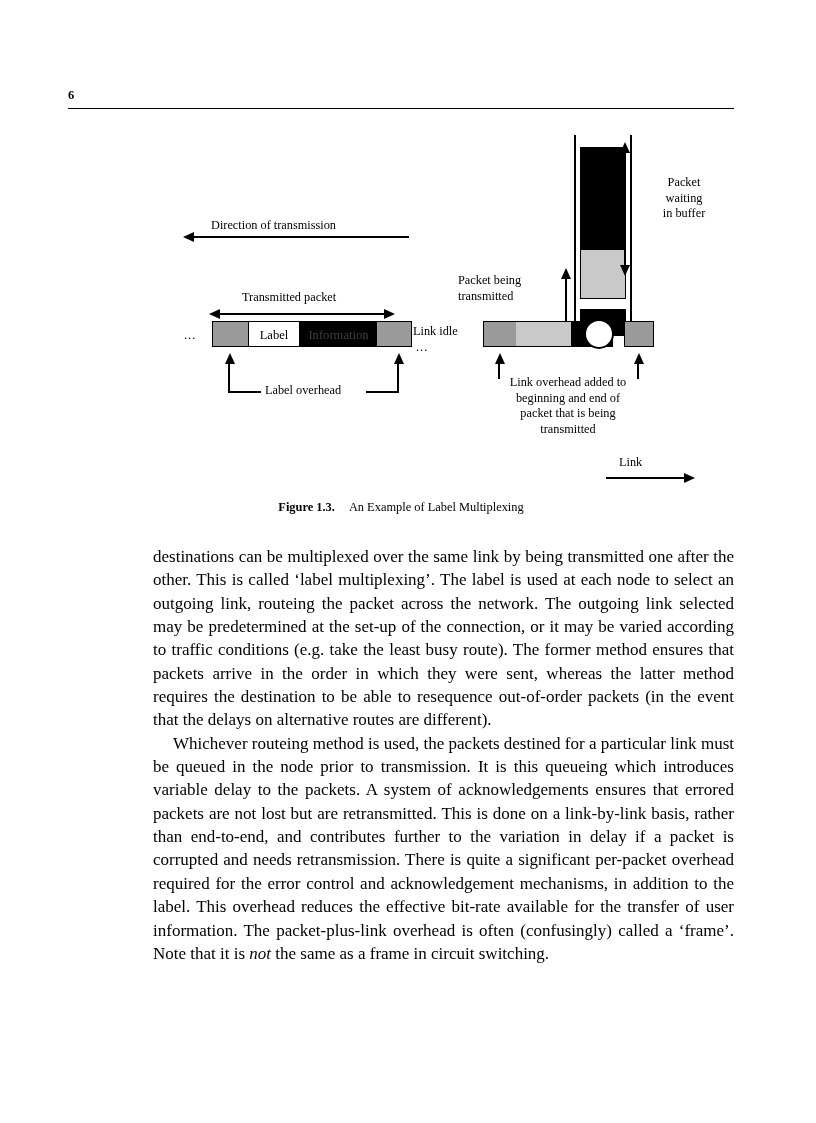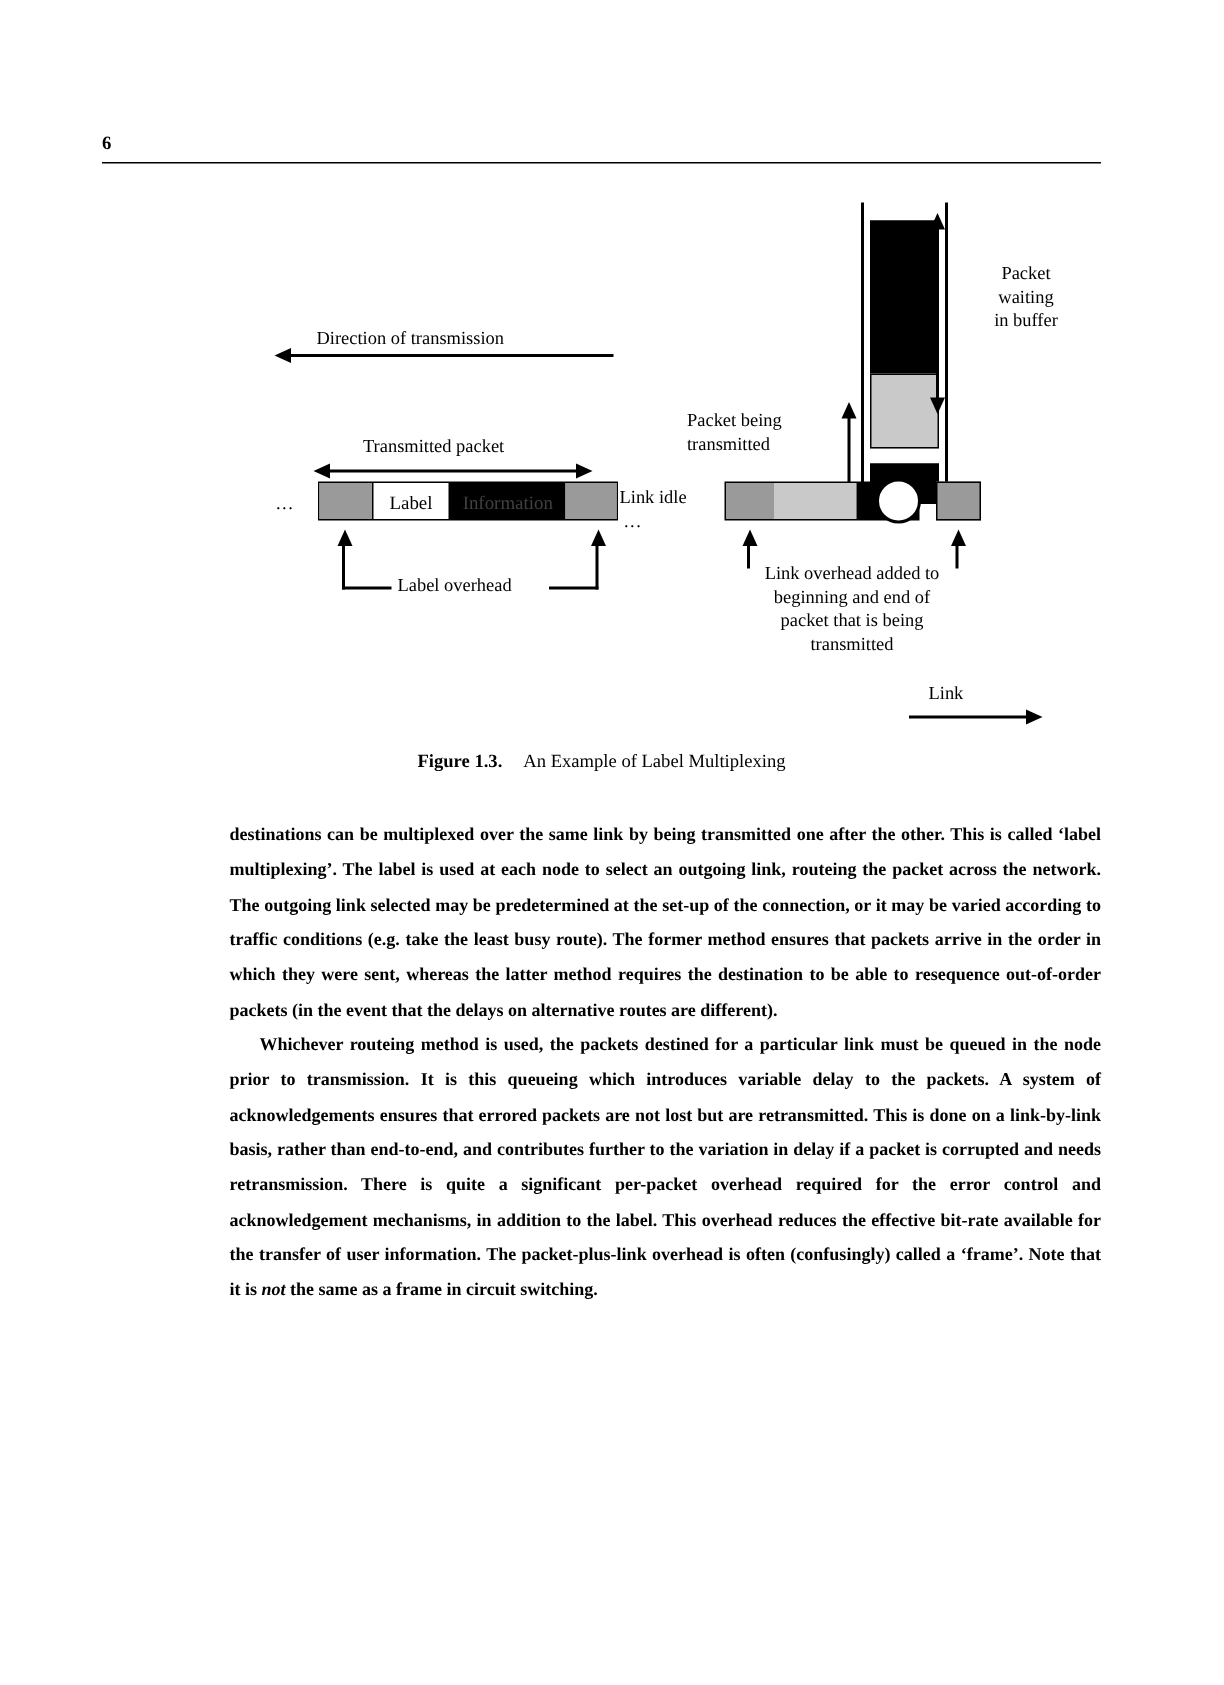--- a/index.html
+++ b/index.html
@@ -129,26 +129,25 @@
 
   
   .body {
     position: absolute;
     left: 153px;
     top: 545px;
     width: 581px;
   }
   .body p {
     margin: 0;
-    font-size: 12px;
+    font-size: 17px;
     line-height: 23.35px;
     text-align: justify;
     text-justify: inter-word;
     hyphens: none;
-    font-weight: bold;
   }
   .body p.indent { text-indent: 20px; }
   .body p em { font-style: italic; }
 </style>
 </head>
 <body>
 
 <div class="page">
 
   <div class="header">

